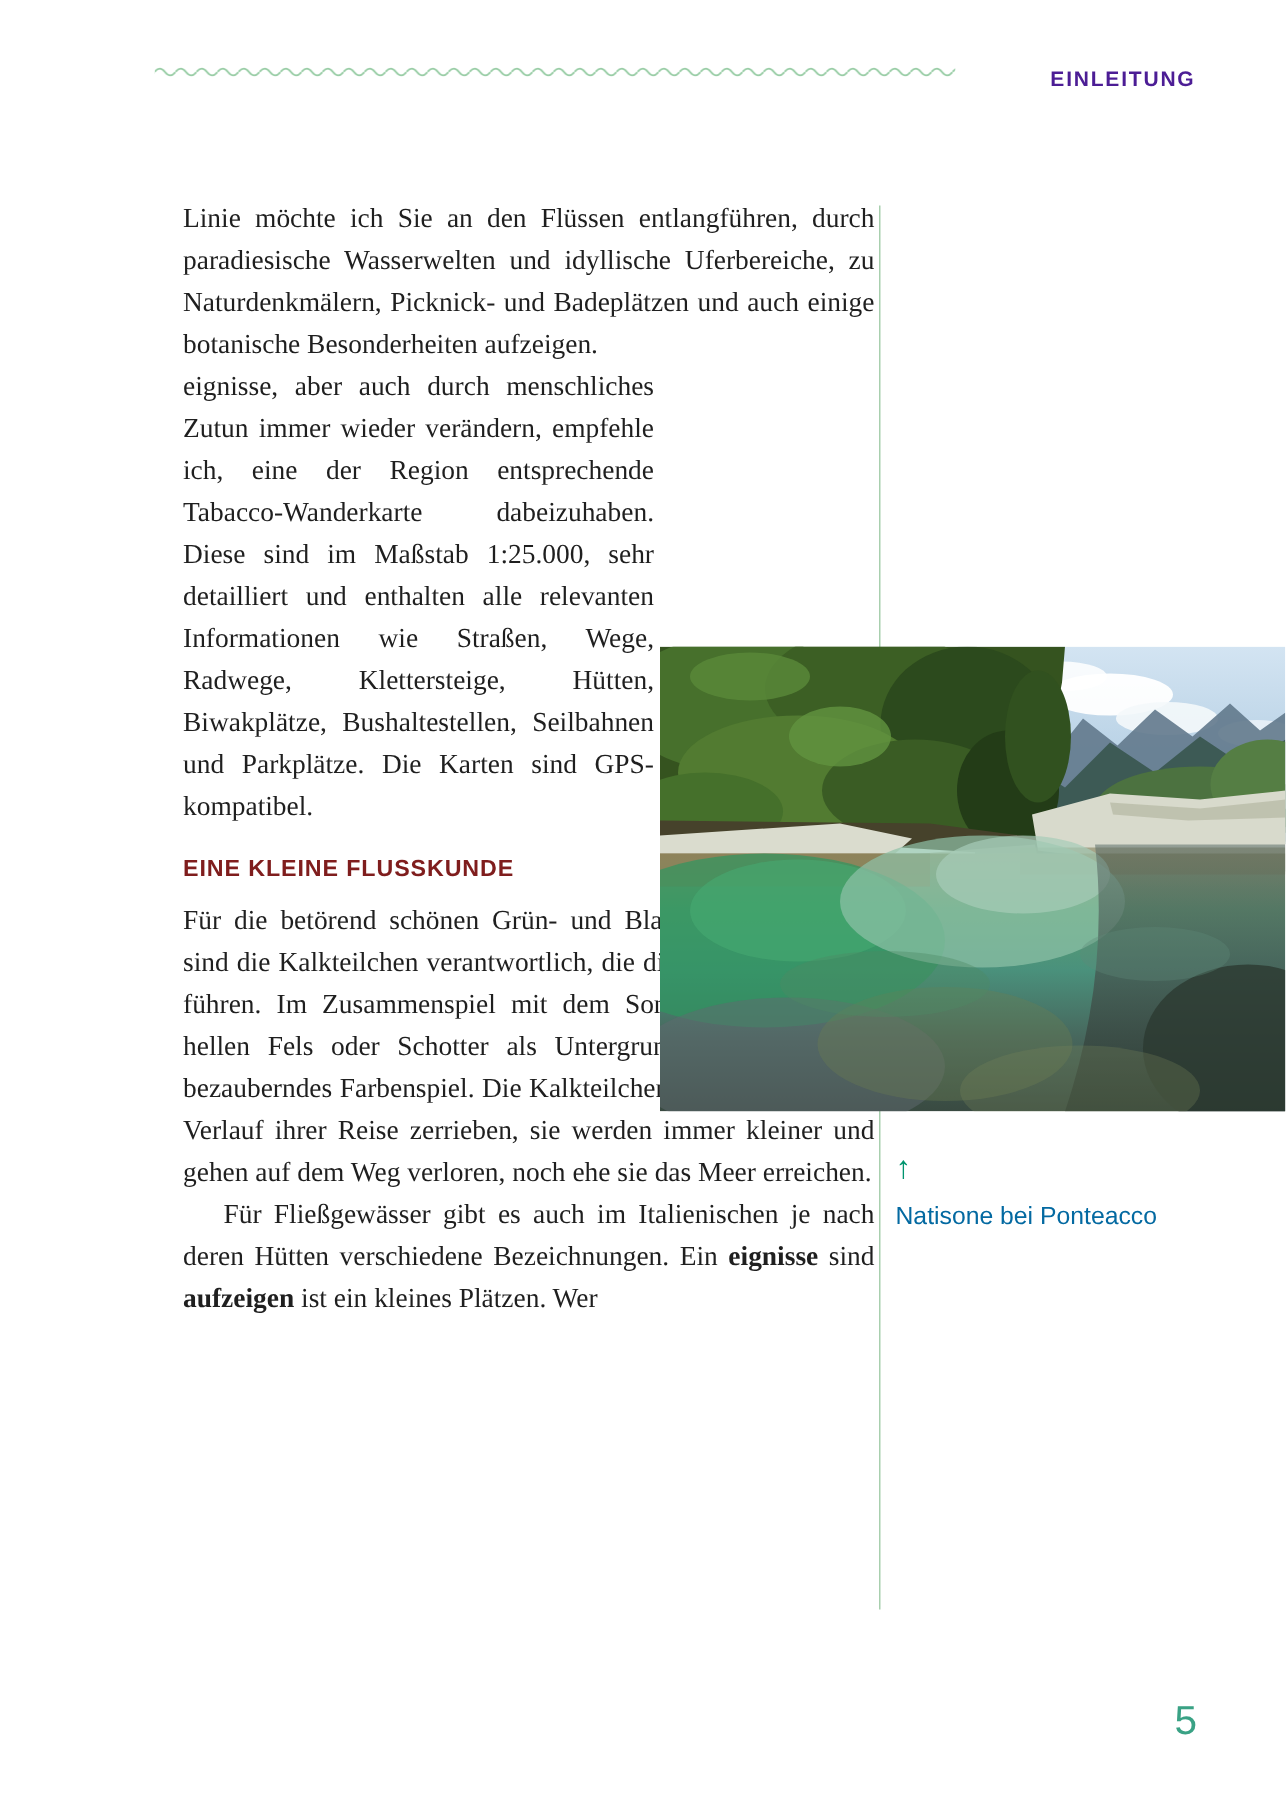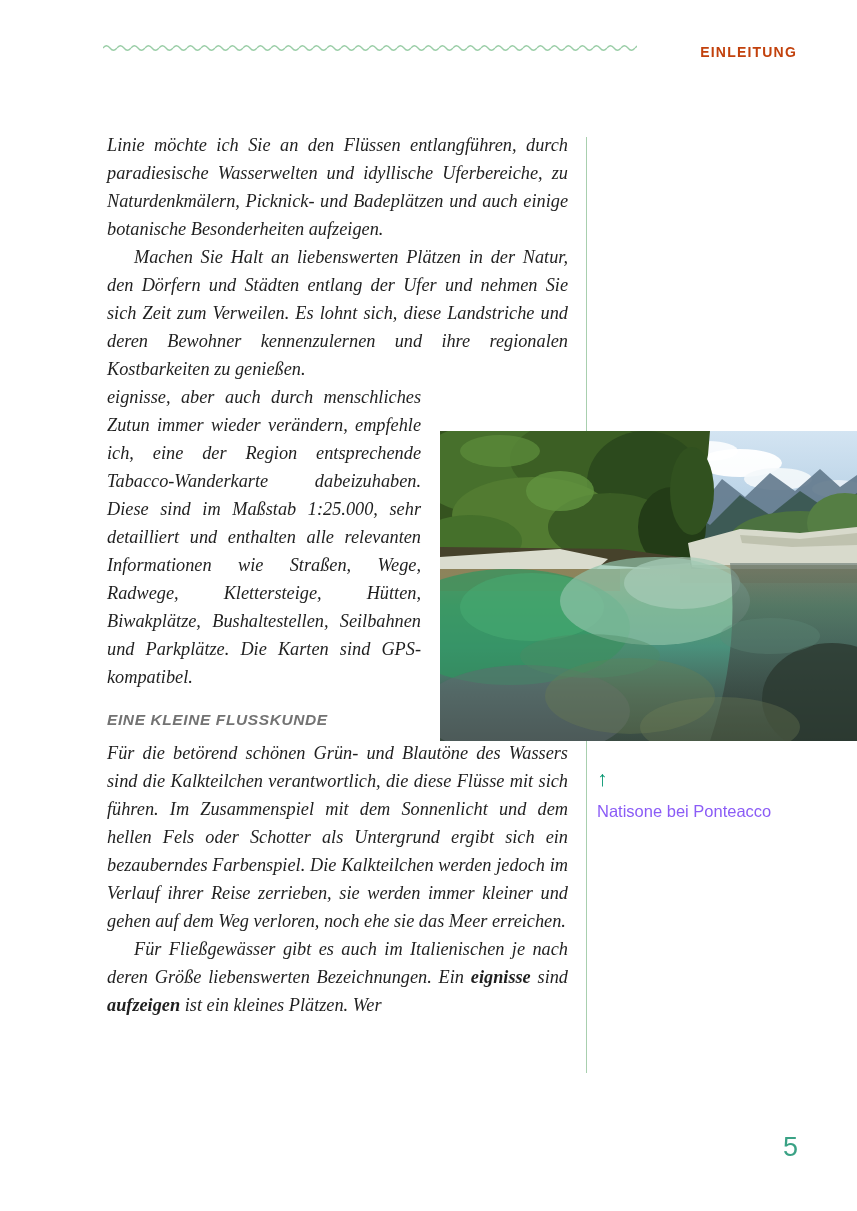--- a/index.html
+++ b/index.html
@@ -5,55 +5,54 @@
   html,body{margin:0;padding:0;}
   body{
     width:857px;height:1211px;position:relative;background:#ffffff;
     font-family:"Liberation Serif",serif;overflow:hidden;
   }
   
   .wave{position:absolute;left:103px;top:42px;width:534px;height:12px;}
   .kicker{
     position:absolute;top:44px;right:60px;
     font-family:"Liberation Sans",sans-serif;font-weight:700;font-size:14px;
-    letter-spacing:1.2px;color:#c2410c;
+    letter-spacing:1.2px;color:#4c1d95;
   }
   
   .vrule{position:absolute;left:586px;top:137px;width:1.4px;height:936px;background:#a8cfae;z-index:0;}
   
   .text-col{
-    position:absolute;left:107px;top:131px;width:461px;
+    position:absolute;left:122px;top:131px;width:461px;
     font-size:18.3px;line-height:28px;color:#1f1f1f;text-align:justify;
     z-index:1;
-    font-style:italic;
   }
   .text-col p{margin:0;}
   .text-col p.indent{text-indent:27px;}
   .text-col p.narrow{width:314px;}
   .text-col b{font-weight:700;}
   .text-col h2{
     margin:19px 0 9px 0;
     font-family:"Liberation Sans",sans-serif;font-weight:700;font-size:15.5px;
-    letter-spacing:.6px;color:#737373;line-height:20px;
+    letter-spacing:.6px;color:#7f1d1d;line-height:20px;
   }
   
   .photo{
     position:absolute;left:440px;top:431px;width:417px;height:310px;margin:0;
     z-index:2;overflow:hidden;
   }
   .photo svg{display:block;width:100%;height:100%;}
   
   .figcap{position:absolute;left:597px;top:768px;z-index:1;}
   .figcap .arrow{
     font-family:"Liberation Sans",sans-serif;font-weight:700;font-size:21px;
     color:#00946e;line-height:22px;
   }
   .figcap .cap{
     margin-top:11px;
-    font-family:"Liberation Sans",sans-serif;font-size:16.5px;color:#8b5cf6;
+    font-family:"Liberation Sans",sans-serif;font-size:16.5px;color:#0369a1;
     line-height:20px;
   }
   
   .pageno{
     position:absolute;left:783px;top:1132px;
     font-family:"Liberation Sans",sans-serif;font-size:27px;font-weight:400;
     color:#3aa285;
   }
 </style>
 </head>
@@ -66,25 +65,24 @@
     </pattern>
   </defs>
   <rect width="534" height="12" fill="url(#wv)"></rect>
 </svg>
 <div class="kicker">EINLEITUNG</div>
 
 <div class="vrule"></div>
 
 <main class="text-col">
   <p>Linie möchte ich Sie an den Flüssen entlangführen, durch paradiesische Wasserwelten und idyllische Uferbereiche, zu Naturdenkmälern, Picknick- und Badeplätzen und auch einige botanische Besonderheiten aufzeigen.</p>
-  <p class="indent">Machen Sie Halt an liebenswerten Plätzen in der Natur, den Dörfern und Städten entlang der Ufer und nehmen Sie sich Zeit zum Verweilen. Es lohnt sich, diese Landstriche und deren Bewohner kennenzulernen und ihre regionalen Kostbarkeiten zu genießen.</p>
   <p class="narrow">eignisse, aber auch durch menschliches Zutun immer wieder verändern, empfehle ich, eine der Region entsprechende Tabacco-Wanderkarte dabeizuhaben. Diese sind im Maßstab 1:25.000, sehr detailliert und enthalten alle relevanten Informationen wie Straßen, Wege, Radwege, Klettersteige, Hütten, Biwakplätze, Bushaltestellen, Seilbahnen und Parkplätze. Die Karten sind GPS-kompatibel.</p>
   <h2>EINE KLEINE FLUSSKUNDE</h2>
   <p>Für die betörend schönen Grün- und Blautöne des Wassers sind die Kalkteilchen verantwortlich, die diese Flüsse mit sich führen. Im Zusammenspiel mit dem Sonnenlicht und dem hellen Fels oder Schotter als Untergrund ergibt sich ein bezauberndes Farbenspiel. Die Kalkteilchen werden jedoch im Verlauf ihrer Reise zerrieben, sie werden immer kleiner und gehen auf dem Weg verloren, noch ehe sie das Meer erreichen.</p>
-  <p class="indent"><span>Für Fließgewässer gibt es auch im Italienischen je nach deren Größe liebenswerten Bezeichnungen. Ein </span><b>eignisse</b><span> sind </span><b>aufzeigen</b><span> ist ein kleines Plätzen. Wer</span></p>
+  <p class="indent"><span>Für Fließgewässer gibt es auch im Italienischen je nach deren Hütten verschiedene Bezeichnungen. Ein </span><b>eignisse</b><span> sind </span><b>aufzeigen</b><span> ist ein kleines Plätzen. Wer</span></p>
 </main>
 
 <figure class="photo" role="img" aria-label="Natisone bei Ponteacco">
   <svg viewBox="0 0 417 310" preserveAspectRatio="none" aria-hidden="true">
     <defs>
       <linearGradient id="sky" x1="0" y1="0" x2="0" y2="1">
         <stop offset="0" stop-color="#d3e4f2"></stop>
           <stop offset="1" stop-color="#a5c4dc"></stop>
       </linearGradient>
       <linearGradient id="water" x1="0" y1="0" x2="0" y2="1">

